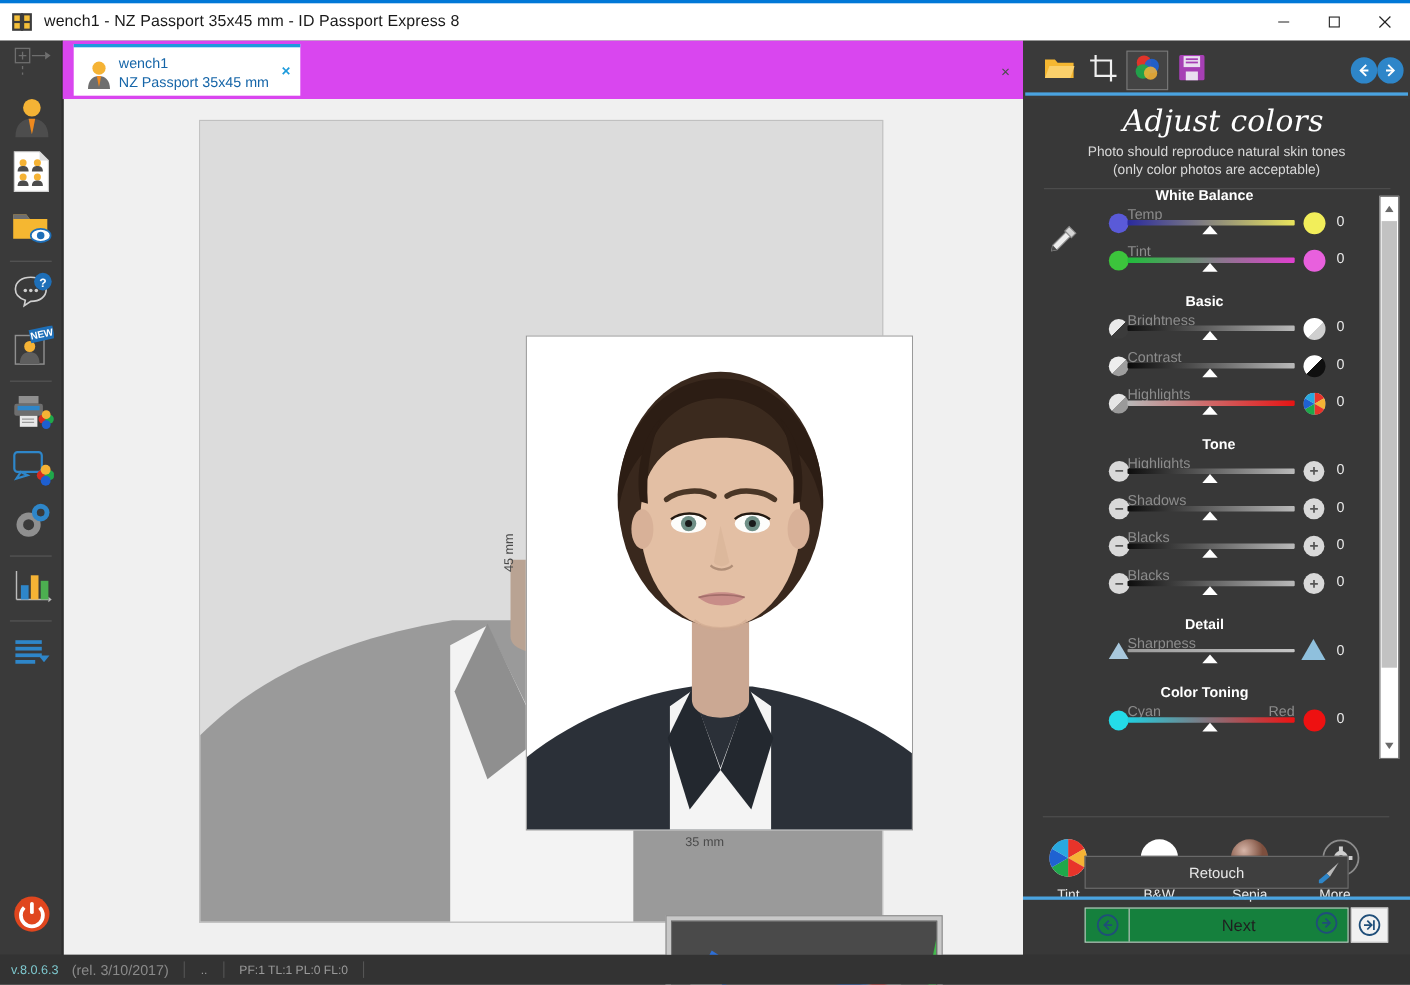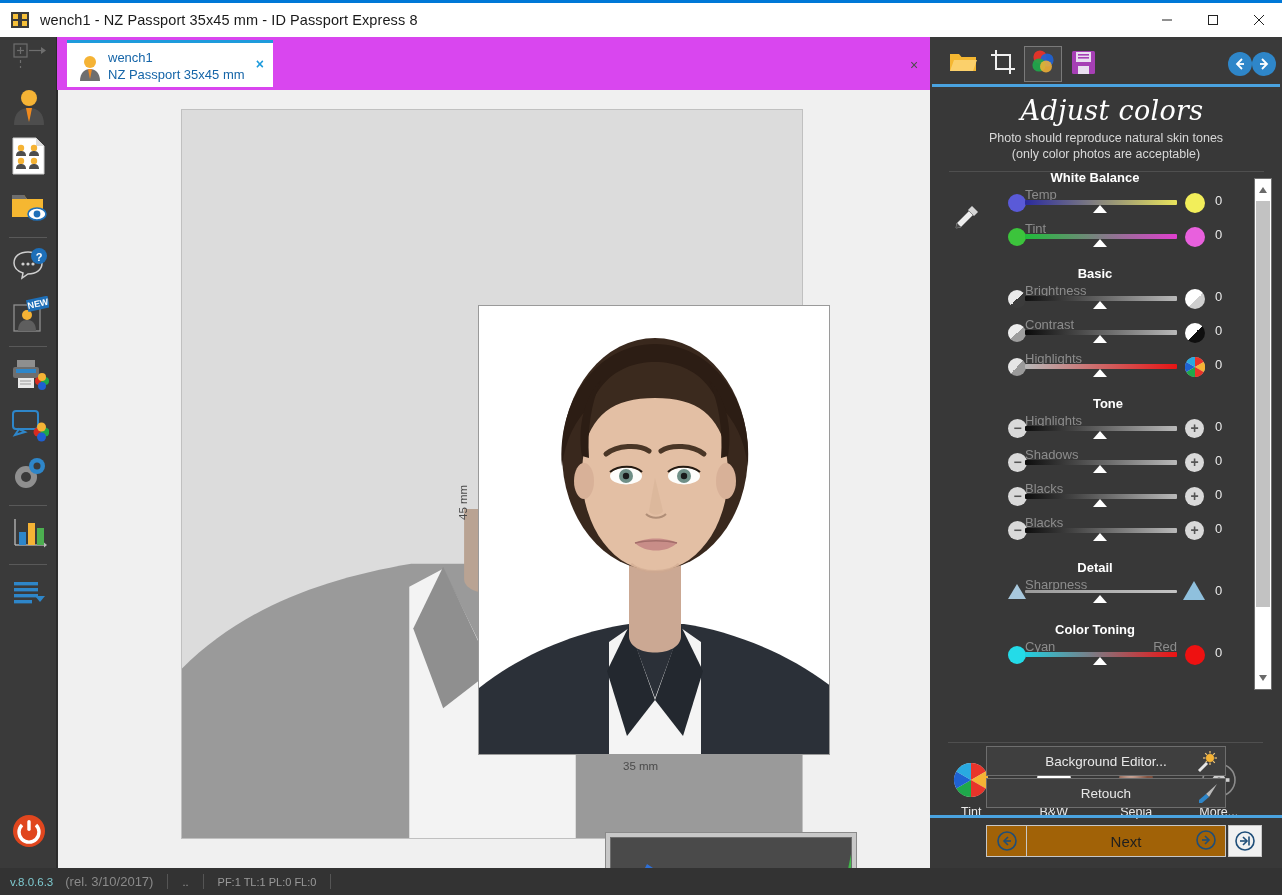--- a/index.html
+++ b/index.html
@@ -133,21 +133,21 @@
 
   .btn-wide {
     position: absolute; left: 56px; width: 240px; height: 30px;
     border: 1px solid #6e6e6e; background: #3f3f3f; color: #e8e8e8;
     font-size: 13.5px; display: flex; align-items: center; justify-content: center;
   }
   .btn-wide .ic { position: absolute; right: 7px; top: 4px; }
   .blue-rule { position: absolute; left: 0; top: 725px; width: 352px; height: 3px; background: #4aa3e0; }
 
   .nav-bar { position: absolute; left: 56px; top: 735px; width: 240px; height: 32px;
-             background: #a16207; border: 1px solid #c7c7c7; display: flex; align-items: center; }
+             background: #15803d; border: 1px solid #c7c7c7; display: flex; align-items: center; }
   .nav-back { width: 40px; height: 30px; display: flex; align-items: center; justify-content: center;
               border-right: 1px solid #c7c7c7; }
   .nav-next { flex: 1; display: flex; align-items: center; justify-content: center;
               font-size: 15px; color: #1f1f1f; position: relative; }
   .nav-next .fwd { position: absolute; right: 8px; }
   .nav-last { position: absolute; left: 298px; top: 735px; width: 34px; height: 32px;
               background: #f1f1f1; border: 1px solid #c7c7c7;
               display: flex; align-items: center; justify-content: center; }
 
   
@@ -669,39 +669,20 @@
               </g>
           </g>
           <circle cx="18" cy="18" r="2.6" fill="#383838"></circle>
         </svg>
         <div class="mode-lbl">More...</div>
       </div>
     </div>
 
     <div style="position:absolute;left:18px;top:652px;width:315px;height:1px;background:#4f4f4f;"></div>
 
-    <div class="btn-wide" style="top:656px;">
-      <span>Background Editor...</span>
-      <span class="ic">
-        <svg width="22" height="22" viewBox="0 0 22 22">
-          <circle cx="14" cy="7" r="4" fill="#f5b335"></circle>
-          <g stroke="#f5c97a" stroke-width="1.2">
-              <line x1="14" y1="0" x2="14" y2="2.5"></line>
-              <line x1="14" y1="11.5" x2="14" y2="14"></line>
-          <line x1="7" y1="7" x2="9.5" y2="7"></line>
-              <line x1="18.5" y1="7" x2="21" y2="7"></line>
-          <line x1="9.2" y1="2.2" x2="10.9" y2="3.9"></line>
-              <line x1="17.1" y1="10.1" x2="18.8" y2="11.8"></line>
-          <line x1="18.8" y1="2.2" x2="17.1" y2="3.9"></line>
-              <line x1="10.9" y1="10.1" x2="9.2" y2="11.8"></line>
-            </g>
-          <path d="M10 11 L2 19 L4 21 L12 13 Z" fill="#e6e6e6" stroke="#9a9a9a" stroke-width=".8"></path>
-        </svg>
-      </span>
-    </div>
     <div class="btn-wide" style="top:688px;">
       <span>Retouch</span>
       <span class="ic">
         <svg width="22" height="22" viewBox="0 0 22 22">
           <path d="M21 1 L10 11 L13 14 L21 1 Z" fill="#b9b9b9"></path>
           <path d="M10 11 L13 14 L6 20 L3 20 L3 17 Z" fill="#2e86c9"></path>
         </svg>
       </span>
     </div>
 

